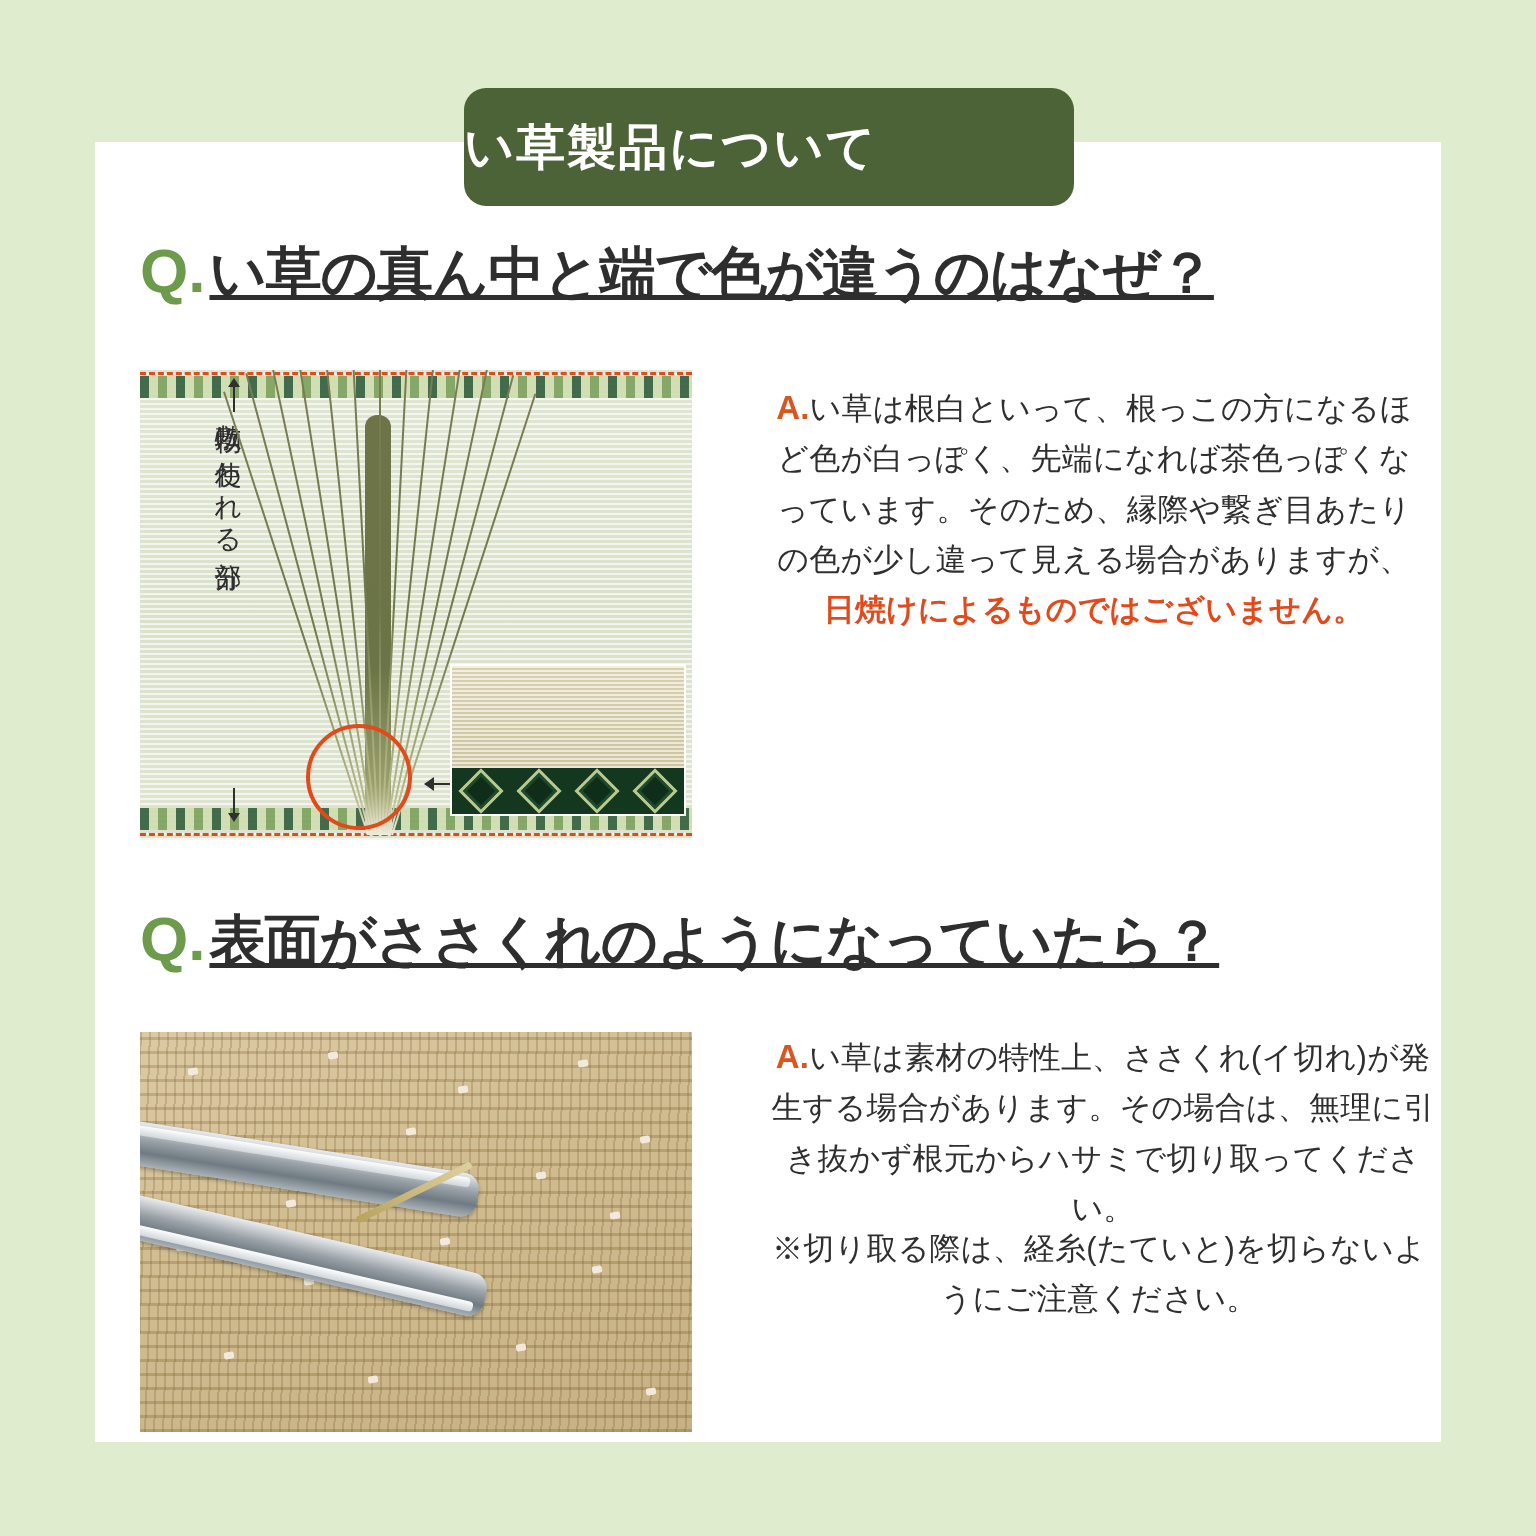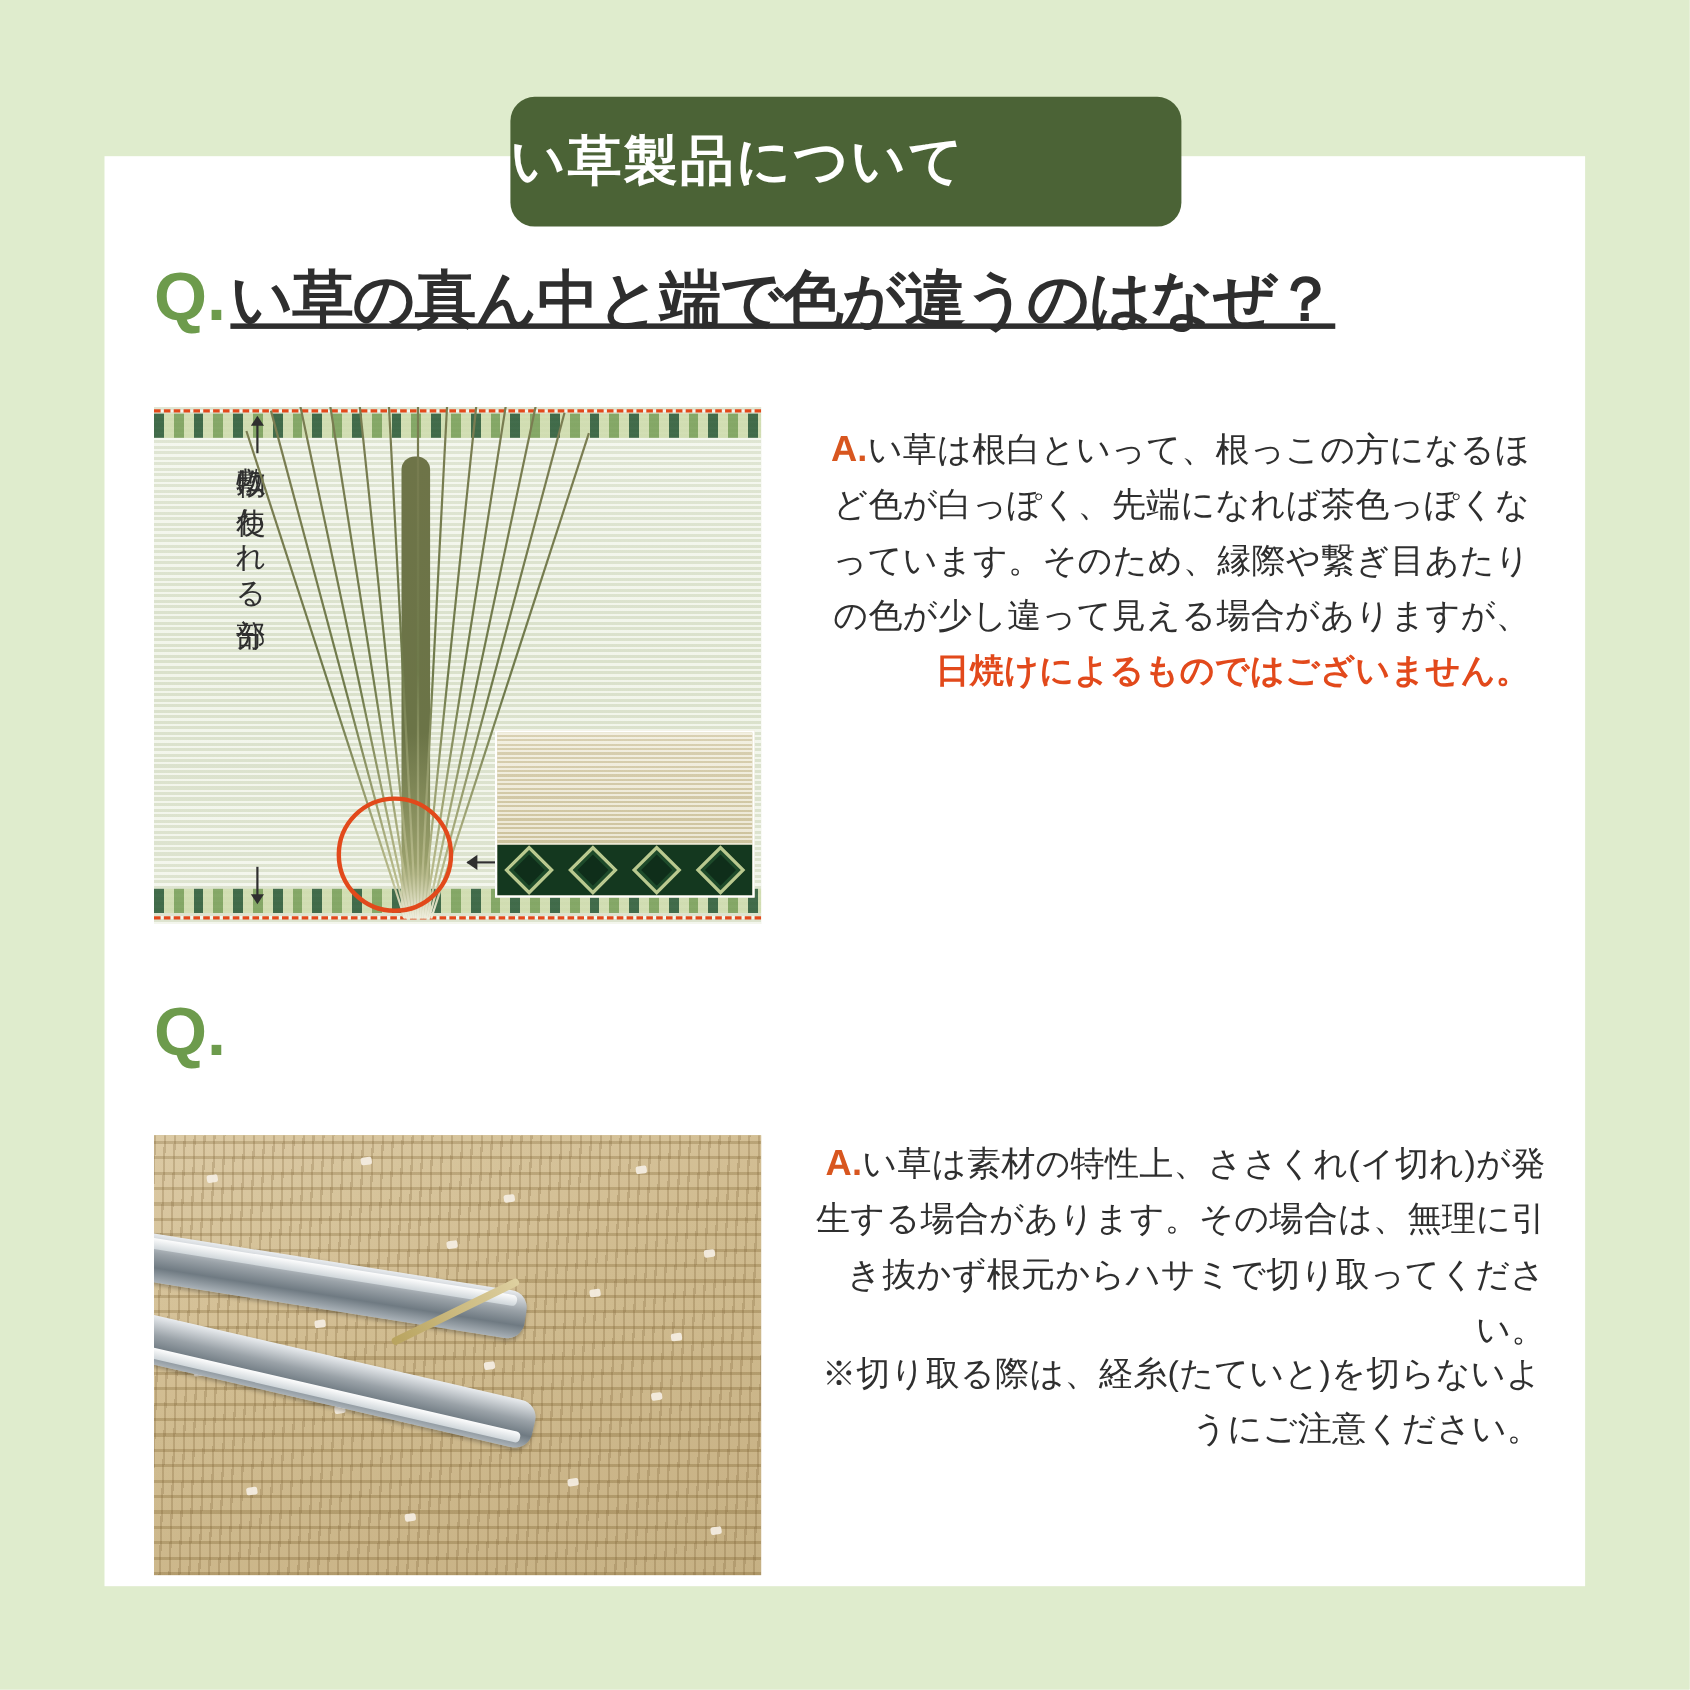--- a/index.html
+++ b/index.html
@@ -79,21 +79,22 @@
   #q1-head { left: 140px; top: 240px; }
   #q2-head { left: 140px; top: 908px; }
 
   
   .a-block {
     position: absolute;
     color: #2f2f2f;
     font-size: 31px;
     line-height: 1.62;
     letter-spacing: 0.2px;
-    text-align: right;
+    text-align: center;
+    margin-left: 33px;
   }
   .a-mark {
     color: #d8561f;
     font-weight: bold;
     font-size: 33px;
   }
   .hl {
     color: #e2491b;
     font-weight: bold;
   }
@@ -412,20 +413,21 @@
       </div>
     </div>
   </div>
 
   <div class="a-block" id="a1">
     <span class="a-mark">A.</span><span>い草は根白といって、根っこの方になるほど色が白っぽく、先端になれば茶色っぽくなっています。そのため、縁際や繋ぎ目あたりの色が少し違って見える場合がありますが、</span><span class="hl">日焼けによるものではございません。</span>
   </div>
 
   <div class="q-head" id="q2-head">
     <span class="q-mark">Q.</span>
+    <span class="q-text">表面がささくれのようになっていたら？</span>
   </div>
 
   <div class="fig2">
     <div class="weave2"></div>
     <div class="knots">
       <span class="knot" style="left:48px;top:36px"></span>
       <span class="knot" style="left:188px;top:20px"></span>
       <span class="knot" style="left:318px;top:54px"></span>
       <span class="knot" style="left:438px;top:28px"></span>
       <span class="knot" style="left:96px;top:118px"></span>

